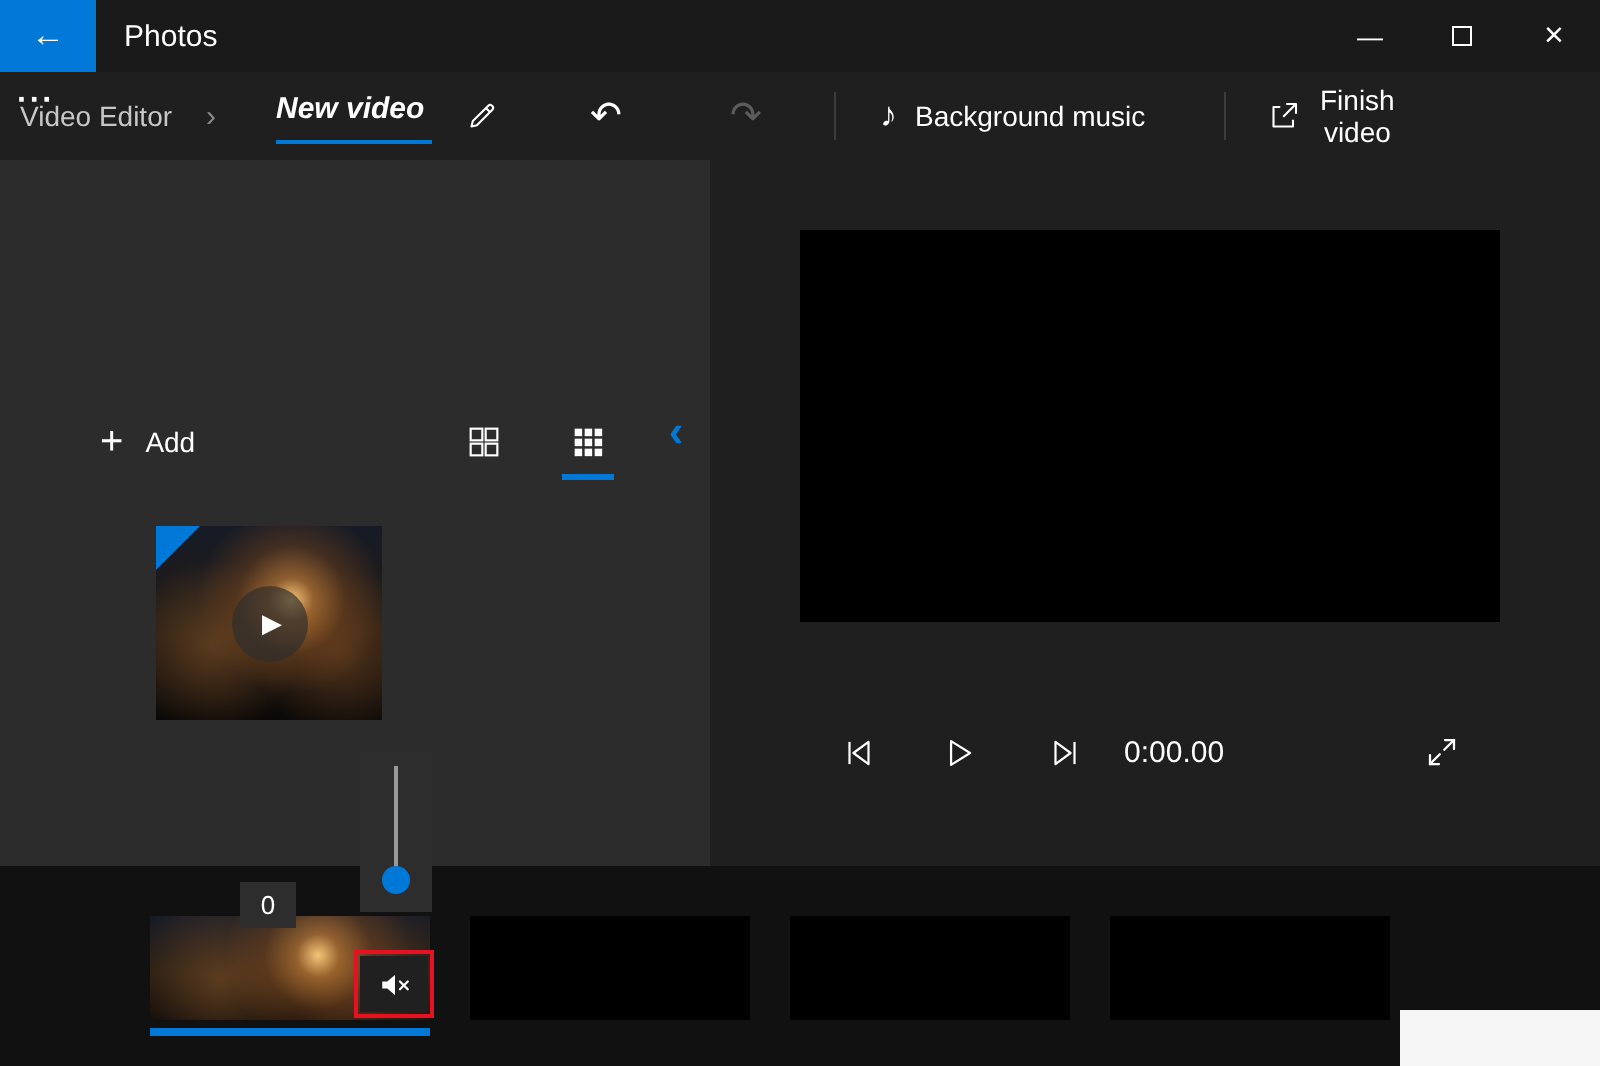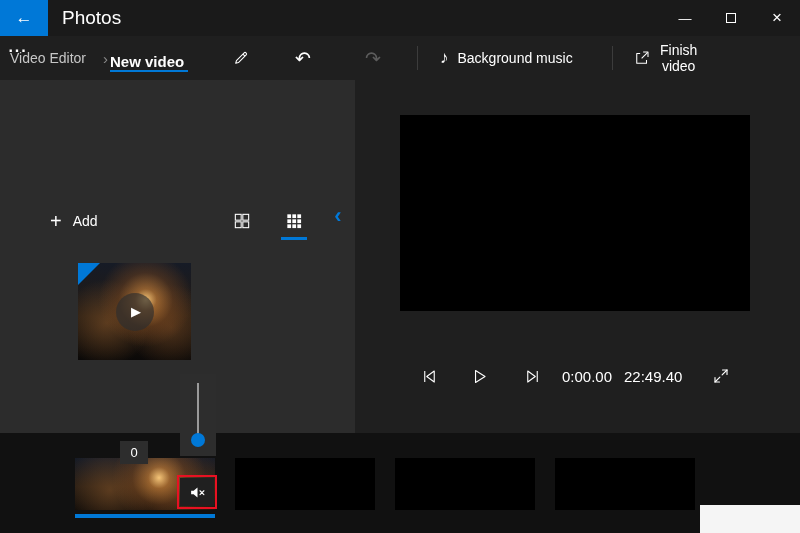--- a/index.html
+++ b/index.html
@@ -6,33 +6,33 @@
   html,body { background:#000; }
   body { font-family: "Liberation Sans", "DejaVu Sans", sans-serif; }
   button { background:none; border:none; color:inherit; font:inherit; cursor:default; }
 
   .screen { position:relative; width:800px; height:533px; background:#1f1f1f; color:#fff; overflow:hidden; }
 
   
   .titlebar { position:absolute; top:0; left:0; width:800px; height:36px; background:#1a1a1a; }
   .back-btn { position:absolute; left:0; top:0; width:48px; height:36px; background:var(--accent,#0078d7);
               display:flex; align-items:center; justify-content:center; font-size:17px; color:#fff; }
-  .app-title { position:absolute; left:62px; top:0; height:36px; display:flex; align-items:center; font-size:19px; }
+  .app-title { position:absolute; left:62px; top:0; height:36px; display:flex; align-items:center; font-size:15px; }
   .onedrive { position:absolute; left:512px; top:0; height:36px; display:flex; align-items:center; gap:8px; font-size:13px; }
   .win-btn { position:absolute; top:0; width:46px; height:36px; display:flex; align-items:center; justify-content:center; font-size:13px; }
   .win-min { left:662px; } .win-max { left:708px; } .win-close { left:754px; font-size:17px; }
   .max-box { display:block; width:10px; height:10px; border:1px solid #fff; }
 
   
   .toolbar { position:absolute; top:36px; left:0; width:684px; height:44px; background:#1f1f1f; }
   .breadcrumb { position:absolute; left:10px; top:0; height:44px; display:flex; align-items:center; font-size:14px; color:#c7c7c7; }
   .crumb-chev { position:absolute; left:103px; top:0; height:44px; display:flex; align-items:center; color:#8a8a8a; font-size:15px; }
-  .project-title { position:absolute; left:110px; top:10px; height:26px; min-width:74px; padding-right:4px;
+  .project-title { position:absolute; left:138px; top:10px; height:26px; min-width:74px; padding-right:4px;
                    border-bottom:2px solid var(--accent,#0078d7); font-size:15px; font-weight:bold;
-                   display:flex; align-items:flex-end; }
+                   display:flex; align-items:flex-start;font-style:italic; }
   .tb-icon { position:absolute; top:7px; width:30px; height:30px; display:flex; align-items:center; justify-content:center; font-size:19px; }
   .pencil { left:226px; } .undo { left:288px; } .redo { left:358px; color:#5c5c5c; }
   .divider { position:absolute; top:10px; width:1px; height:24px; background:#3c3c3c; }
   .d1 { left:417px; } .d2 { left:612px; }
   .tb-btn { position:absolute; top:7px; height:30px; display:flex; align-items:center; gap:9px; font-size:14px; }
   .music { left:440px; } .finish { left:633px; }
   .music .note { font-size:17px; }
   .more { left:754px; top:7px; width:36px; height:30px; display:flex; align-items:center; justify-content:center;
           font-size:16px; font-weight:bold; letter-spacing:1px; }
 
@@ -211,21 +211,20 @@
   </button>
   <button class="tr-btn next">
     <span>
       <svg width="19" height="19" viewBox="0 0 24 24" fill="none" stroke="#fff" stroke-width="1.4" stroke-linejoin="round">
         <path d="M18 5 v14"></path>
           <path d="M6 5 L15.5 12 L6 19 Z"></path>
       </svg>
     </span>
   </button>
   <span class="time elapsed">0:00.00</span>
-  <span class="time duration">22:49.40</span>
   <button class="tr-btn fullscreen">
     <span>
       <svg width="18" height="18" viewBox="0 0 24 24" fill="none" stroke="#fff" stroke-width="1.5" stroke-linecap="round">
         <path d="M14 4 h6 v6"></path>
           <path d="M20 4 L13.5 10.5"></path>
         <path d="M10 20 H4 v-6"></path>
           <path d="M4 20 L10.5 13.5"></path>
       </svg>
     </span>
   </button>

